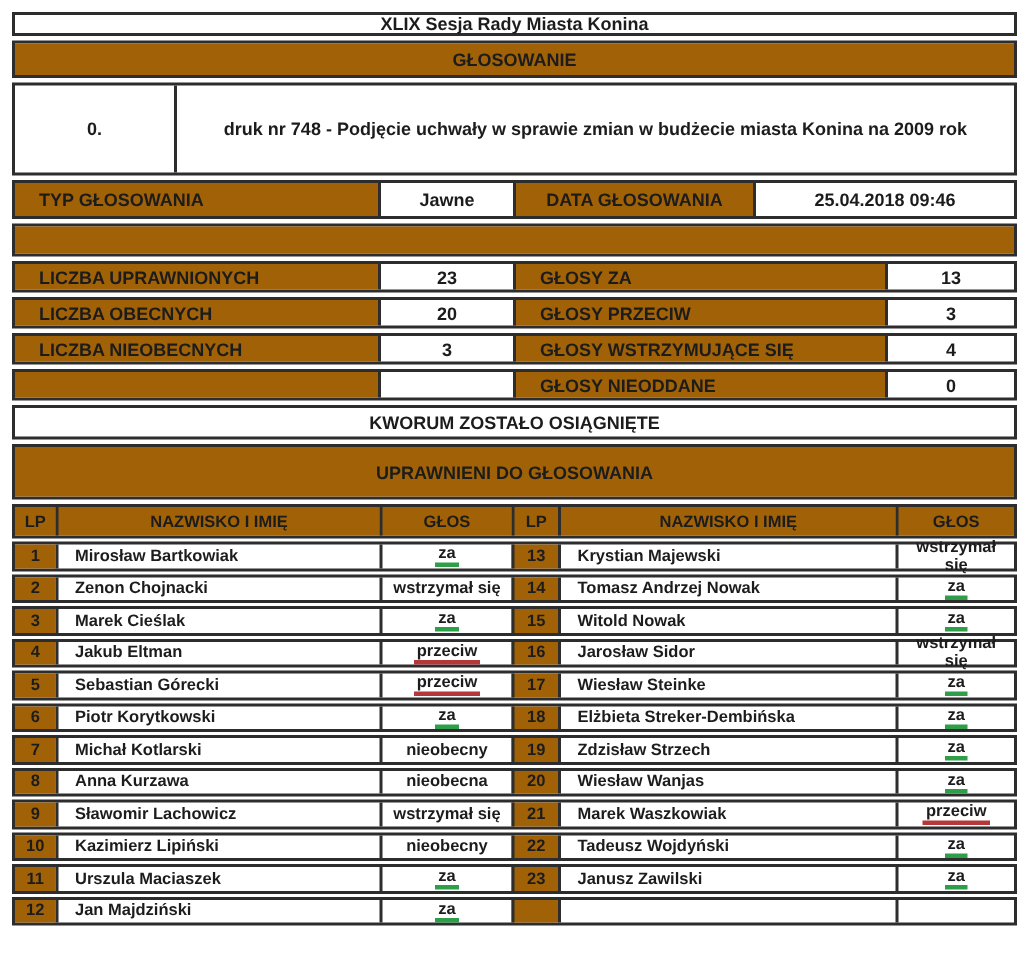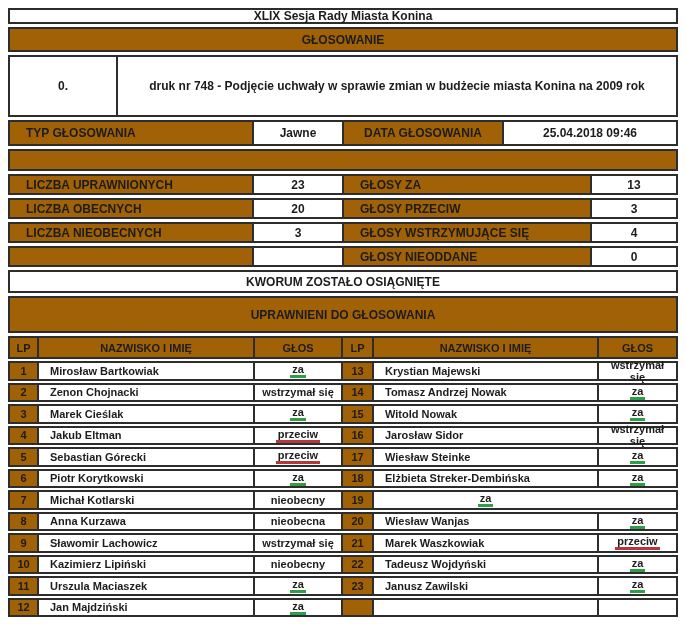--- a/index.html
+++ b/index.html
@@ -216,20 +216,21 @@
         </div>
   </div>
 
   <div class="rowbox member-row">
     <div class="cell gray">7</div>
     <div class="cell name-cell">Michał Kotlarski</div>
     <div class="cell">
           <span class="vote plain">nieobecny</span>
         </div>
     <div class="cell gray">19</div>
+    <div class="cell name-cell">Zdzisław Strzech</div>
     <div class="cell">
           <span class="vote za">za</span>
         </div>
   </div>
 
   <div class="rowbox member-row">
     <div class="cell gray">8</div>
     <div class="cell name-cell">Anna Kurzawa</div>
     <div class="cell">
           <span class="vote plain">nieobecna</span>

